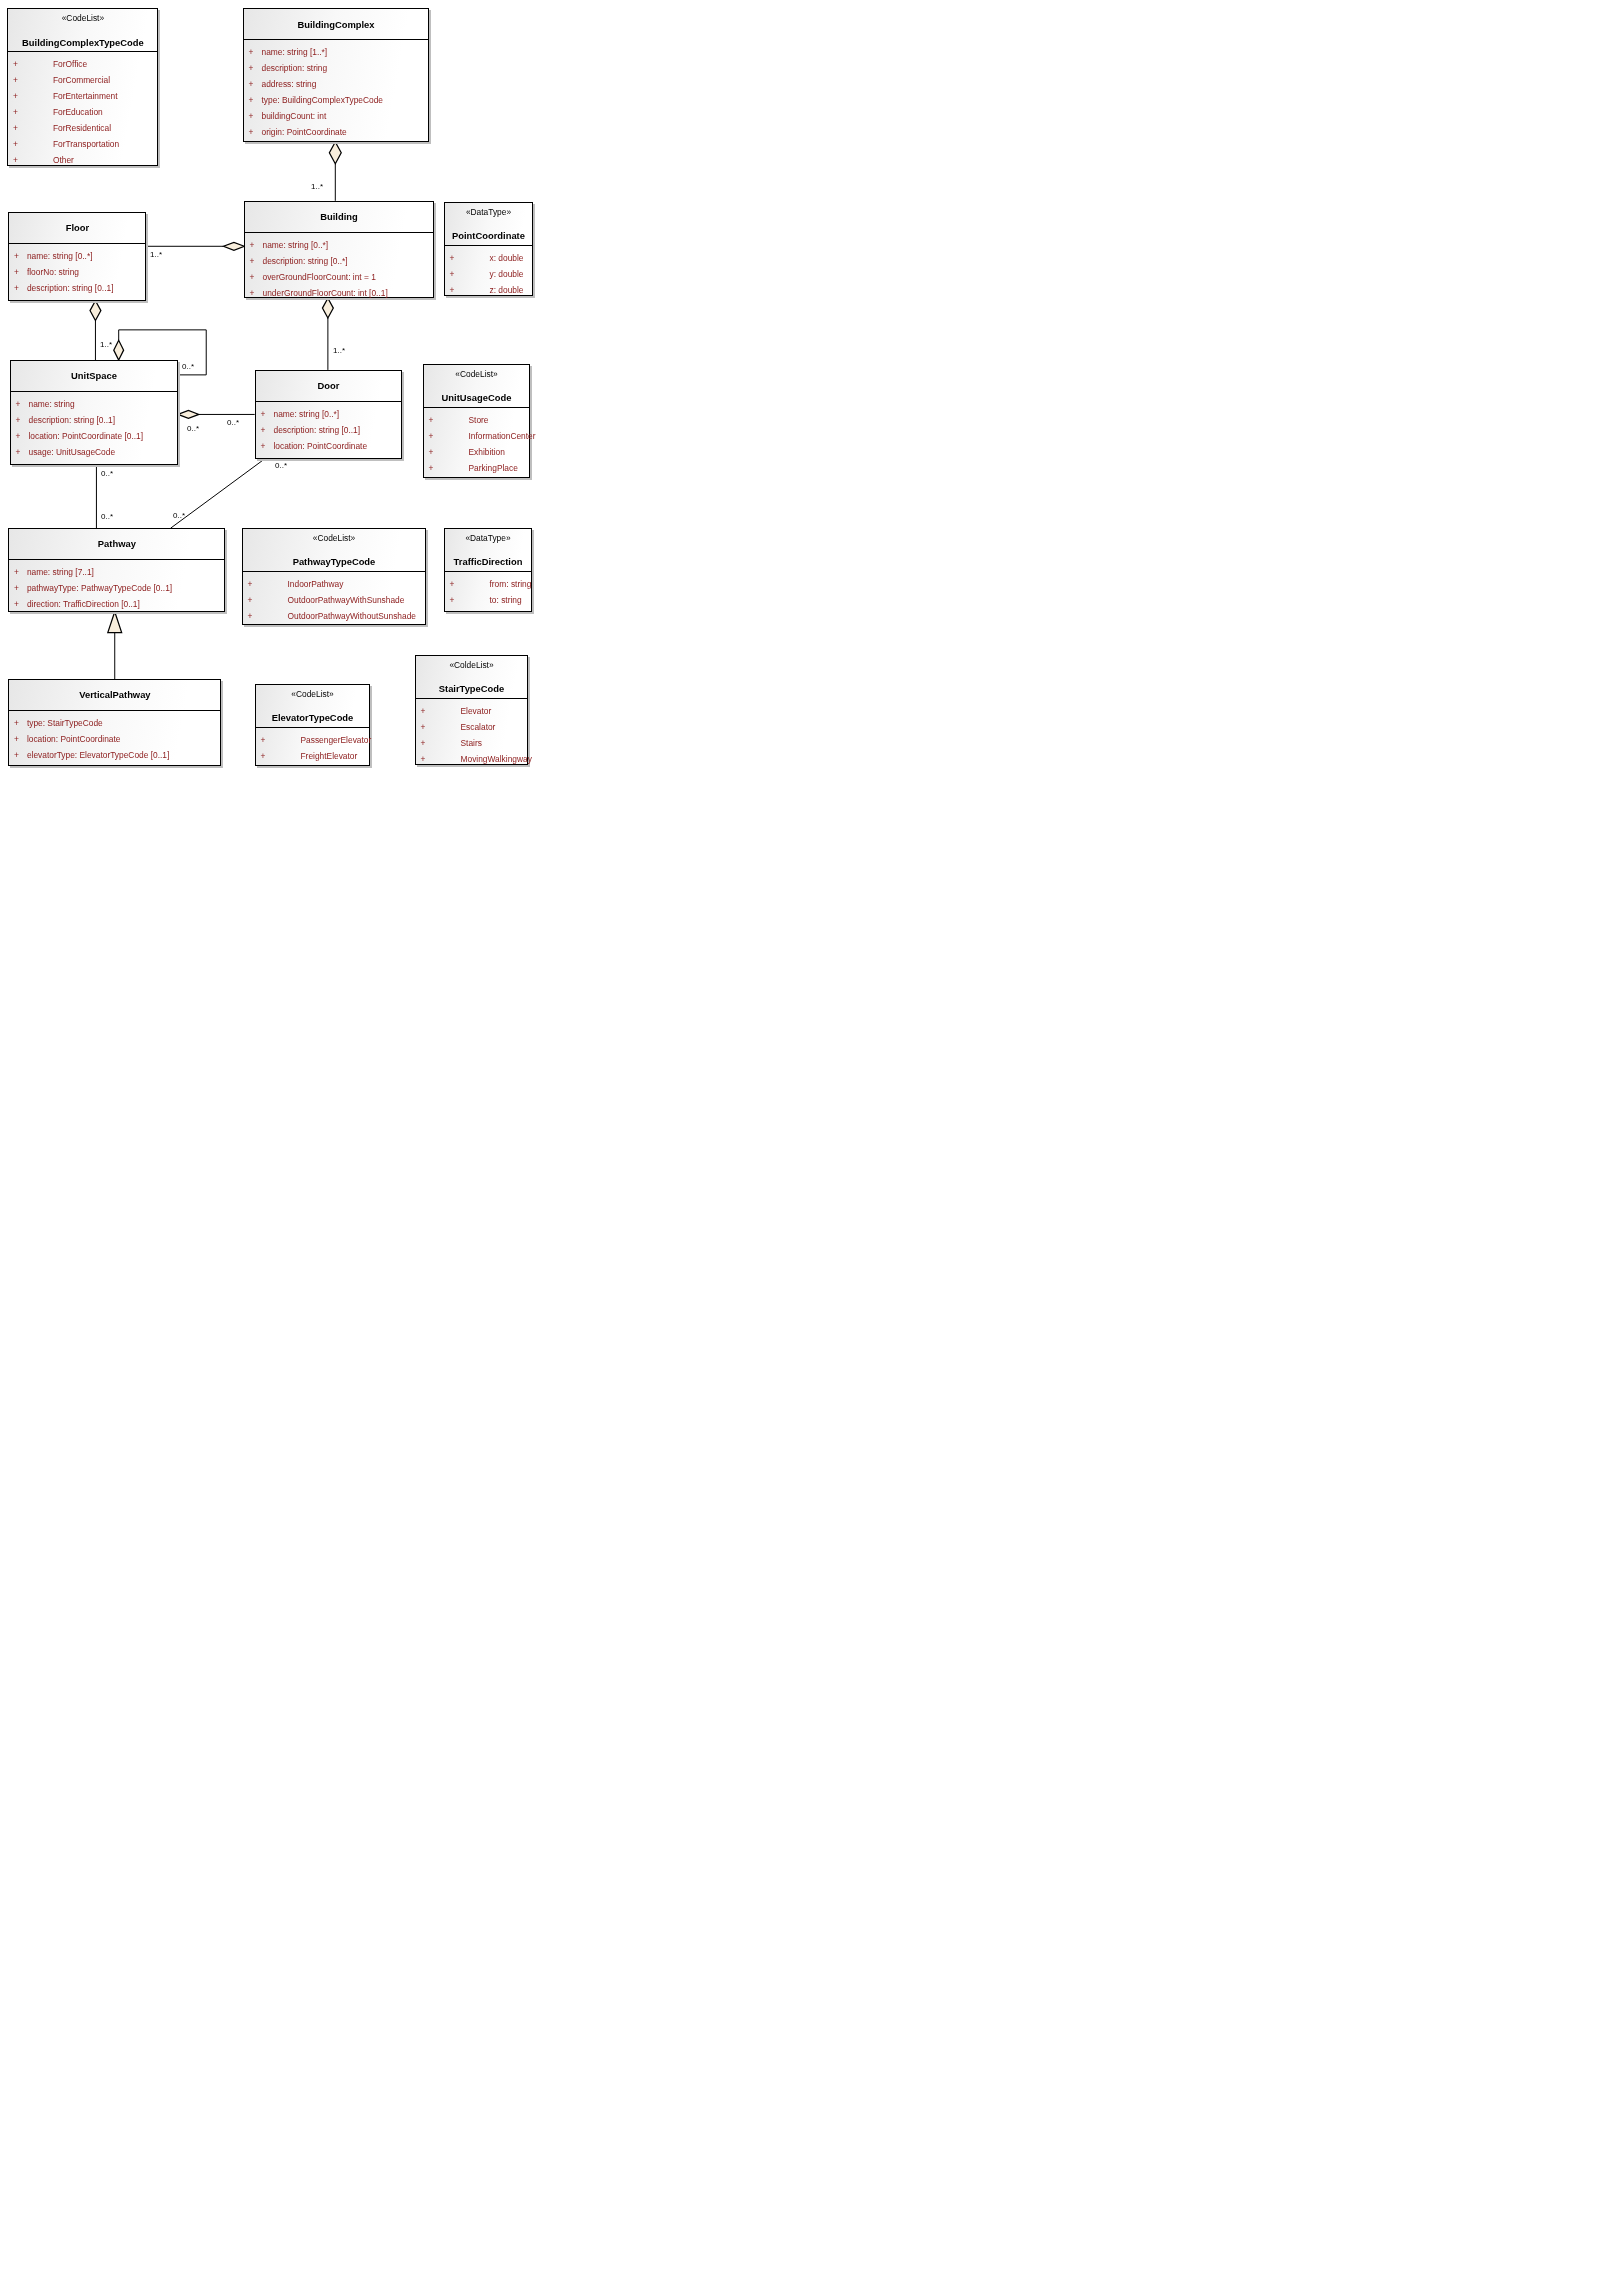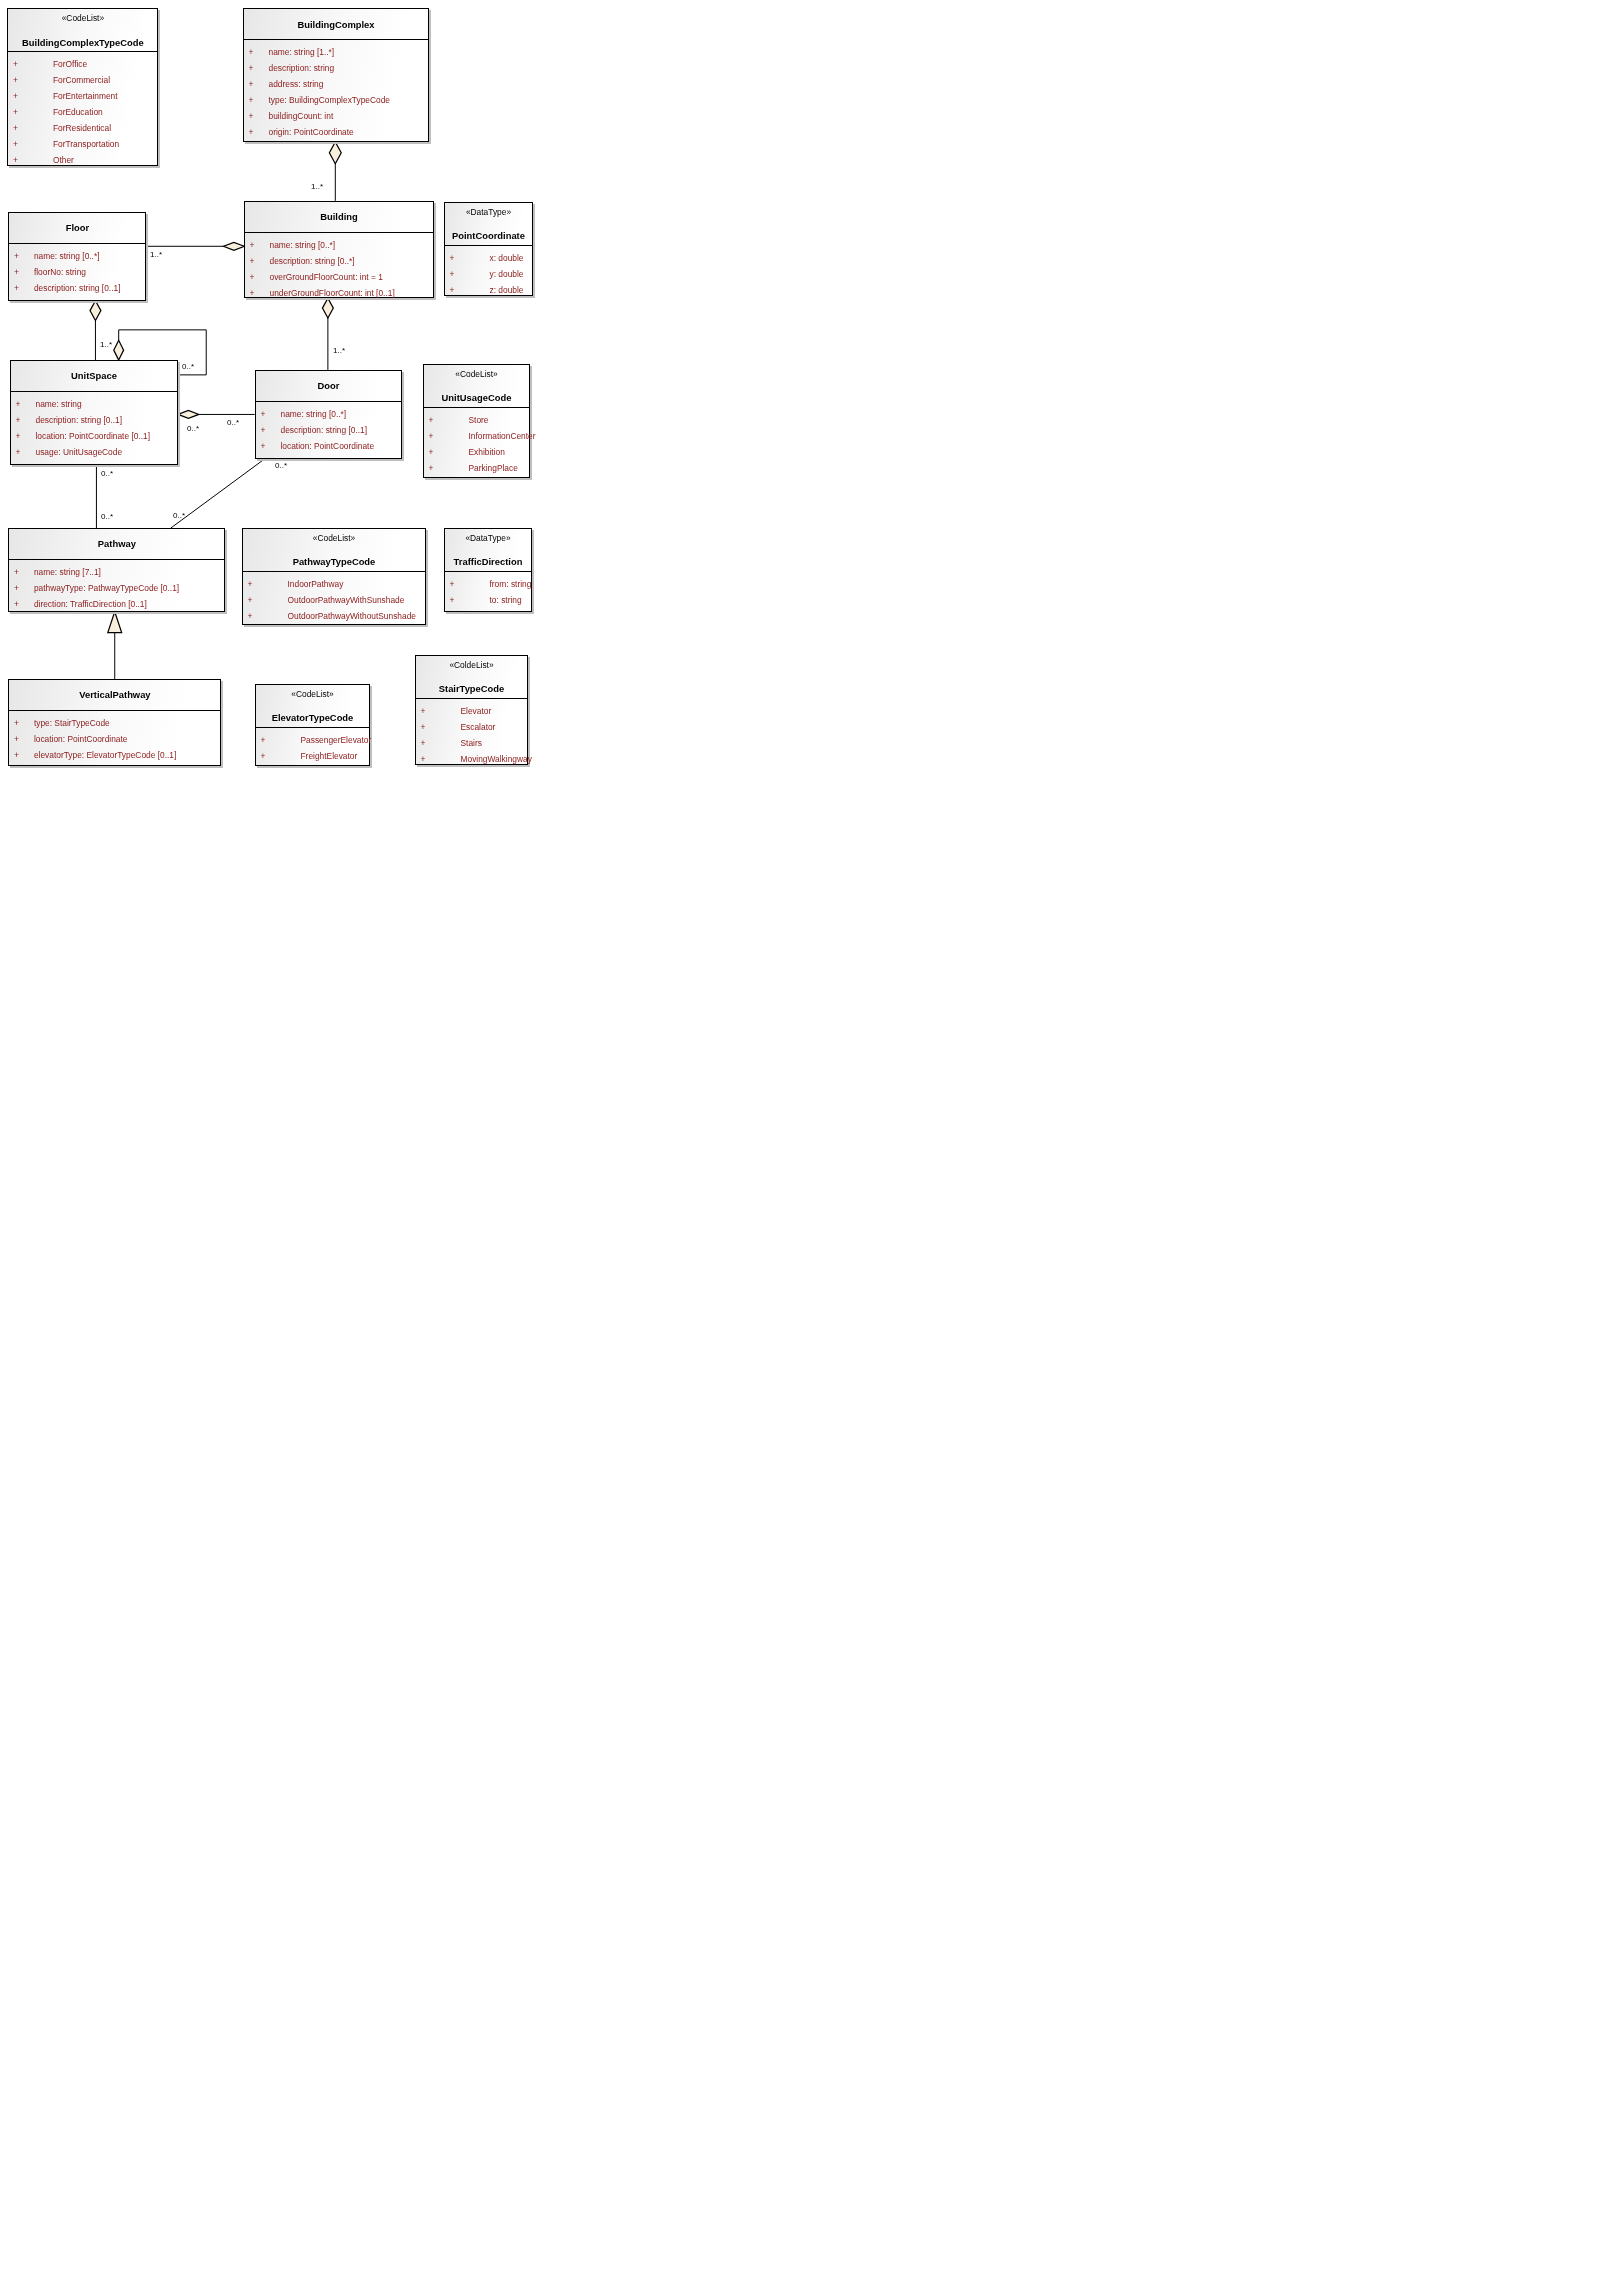--- a/index.html
+++ b/index.html
@@ -20,21 +20,21 @@
   .h1 { height:31px; }
   .h2 { height:43px;gap:13px; }
   .uml-title { font-size:9.4px; font-weight:bold; color:#000; line-height:1.2; }
   .stereotype { font-size:8.4px; color:#000; line-height:1.25; }
   .uml-attrs { padding-top:4px; }
   .attr {
     display:flex; align-items:center; height:16px;
     color:#8b1a1a; font-size:8.4px; white-space:nowrap;
   }
   .plus { flex:0 0 auto; width:12px; margin-left:4.5px; text-align:left; }
-  .attr-text { margin-left:8px; }
+  .attr-text { margin-left:1px; }
   .codelist .attr-text { margin-left:28px; }
   svg.wires { position:absolute; left:0; top:0; pointer-events:none; }
   svg.wires line, svg.wires polyline { stroke:#000000; stroke-width:2; }
   svg.wires polygon { stroke:#000000; stroke-width:2.5; }
   .mult { position:absolute; font-size:8px; color:#000; white-space:nowrap; }
 </style>
 </head>
 <body>
 
 <div class="canvas">

